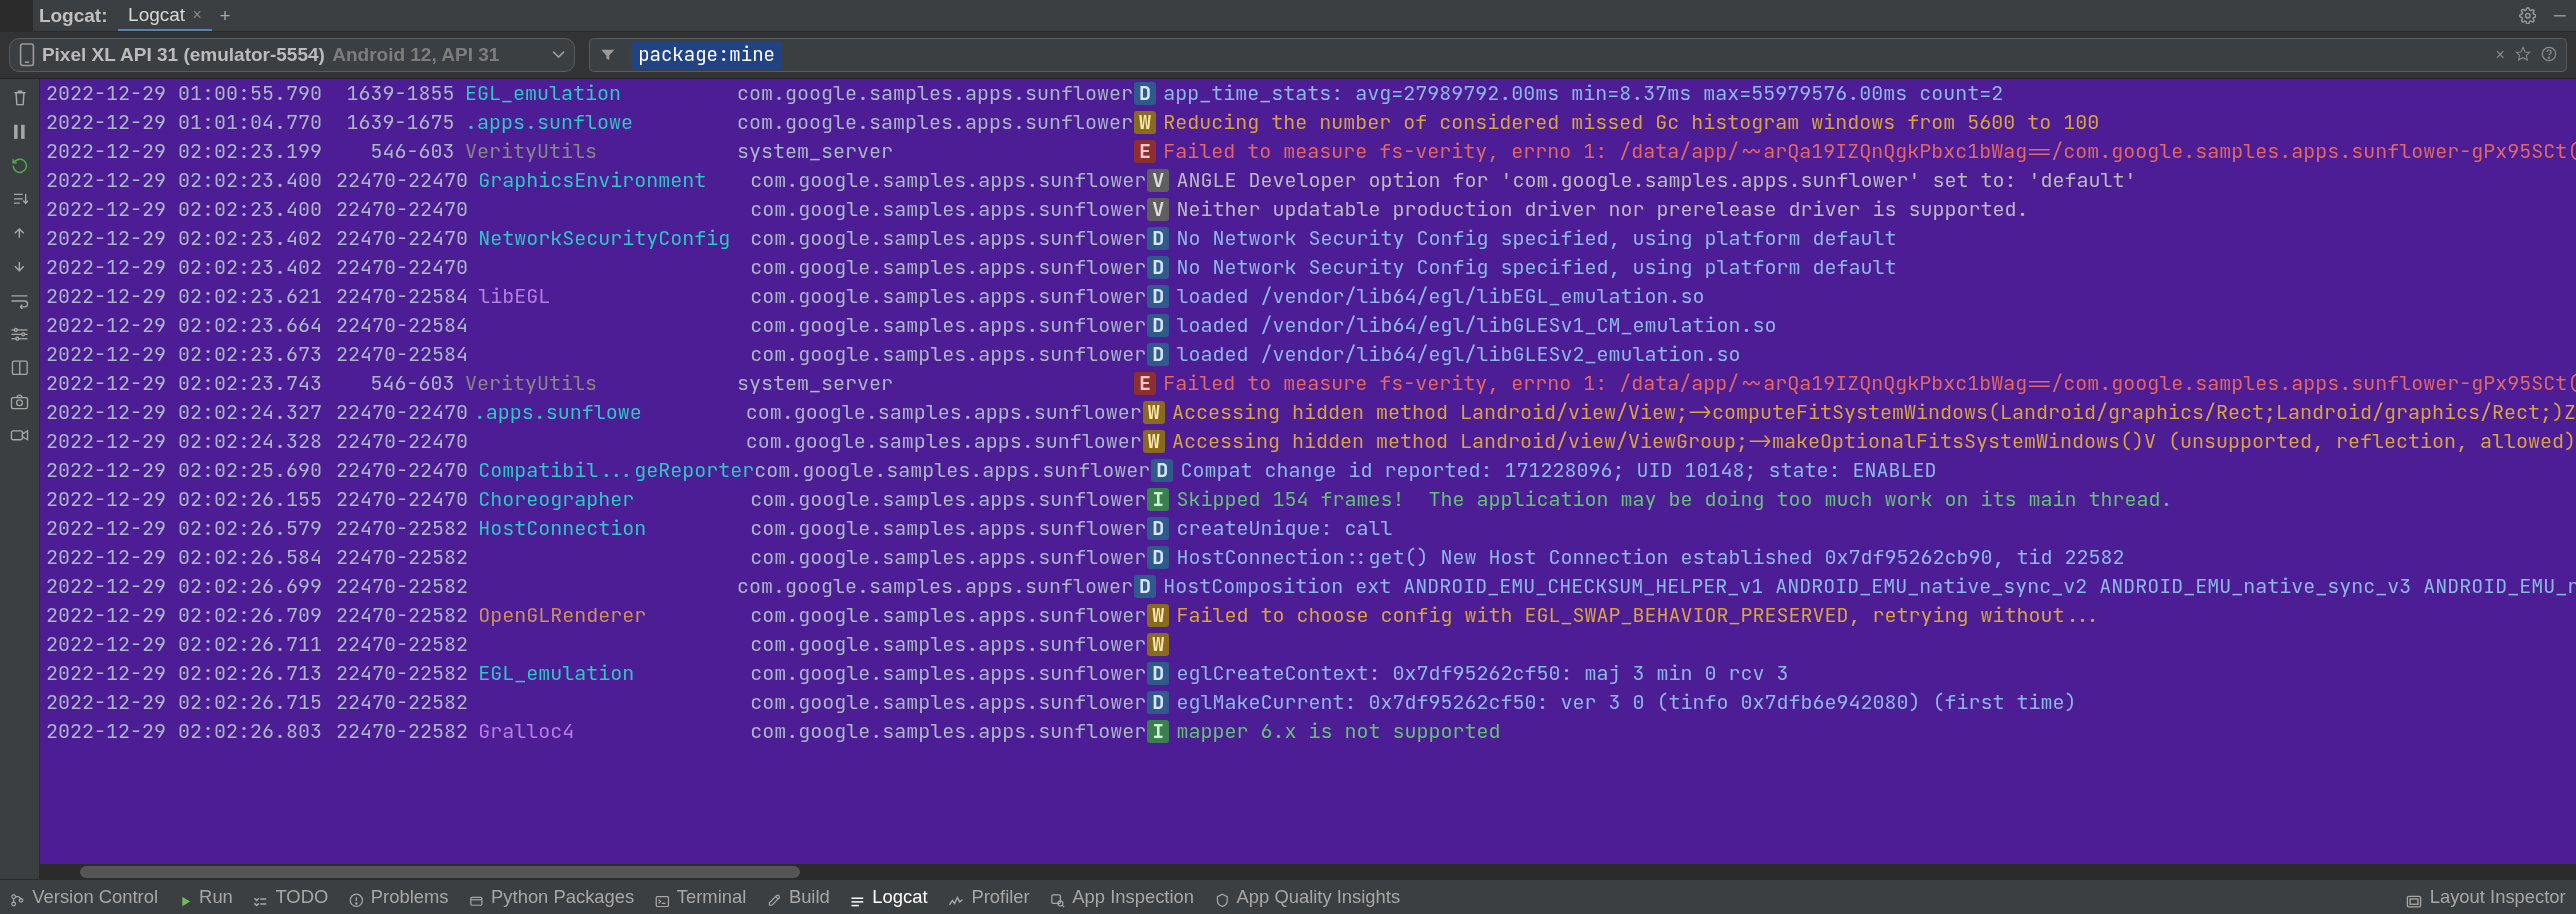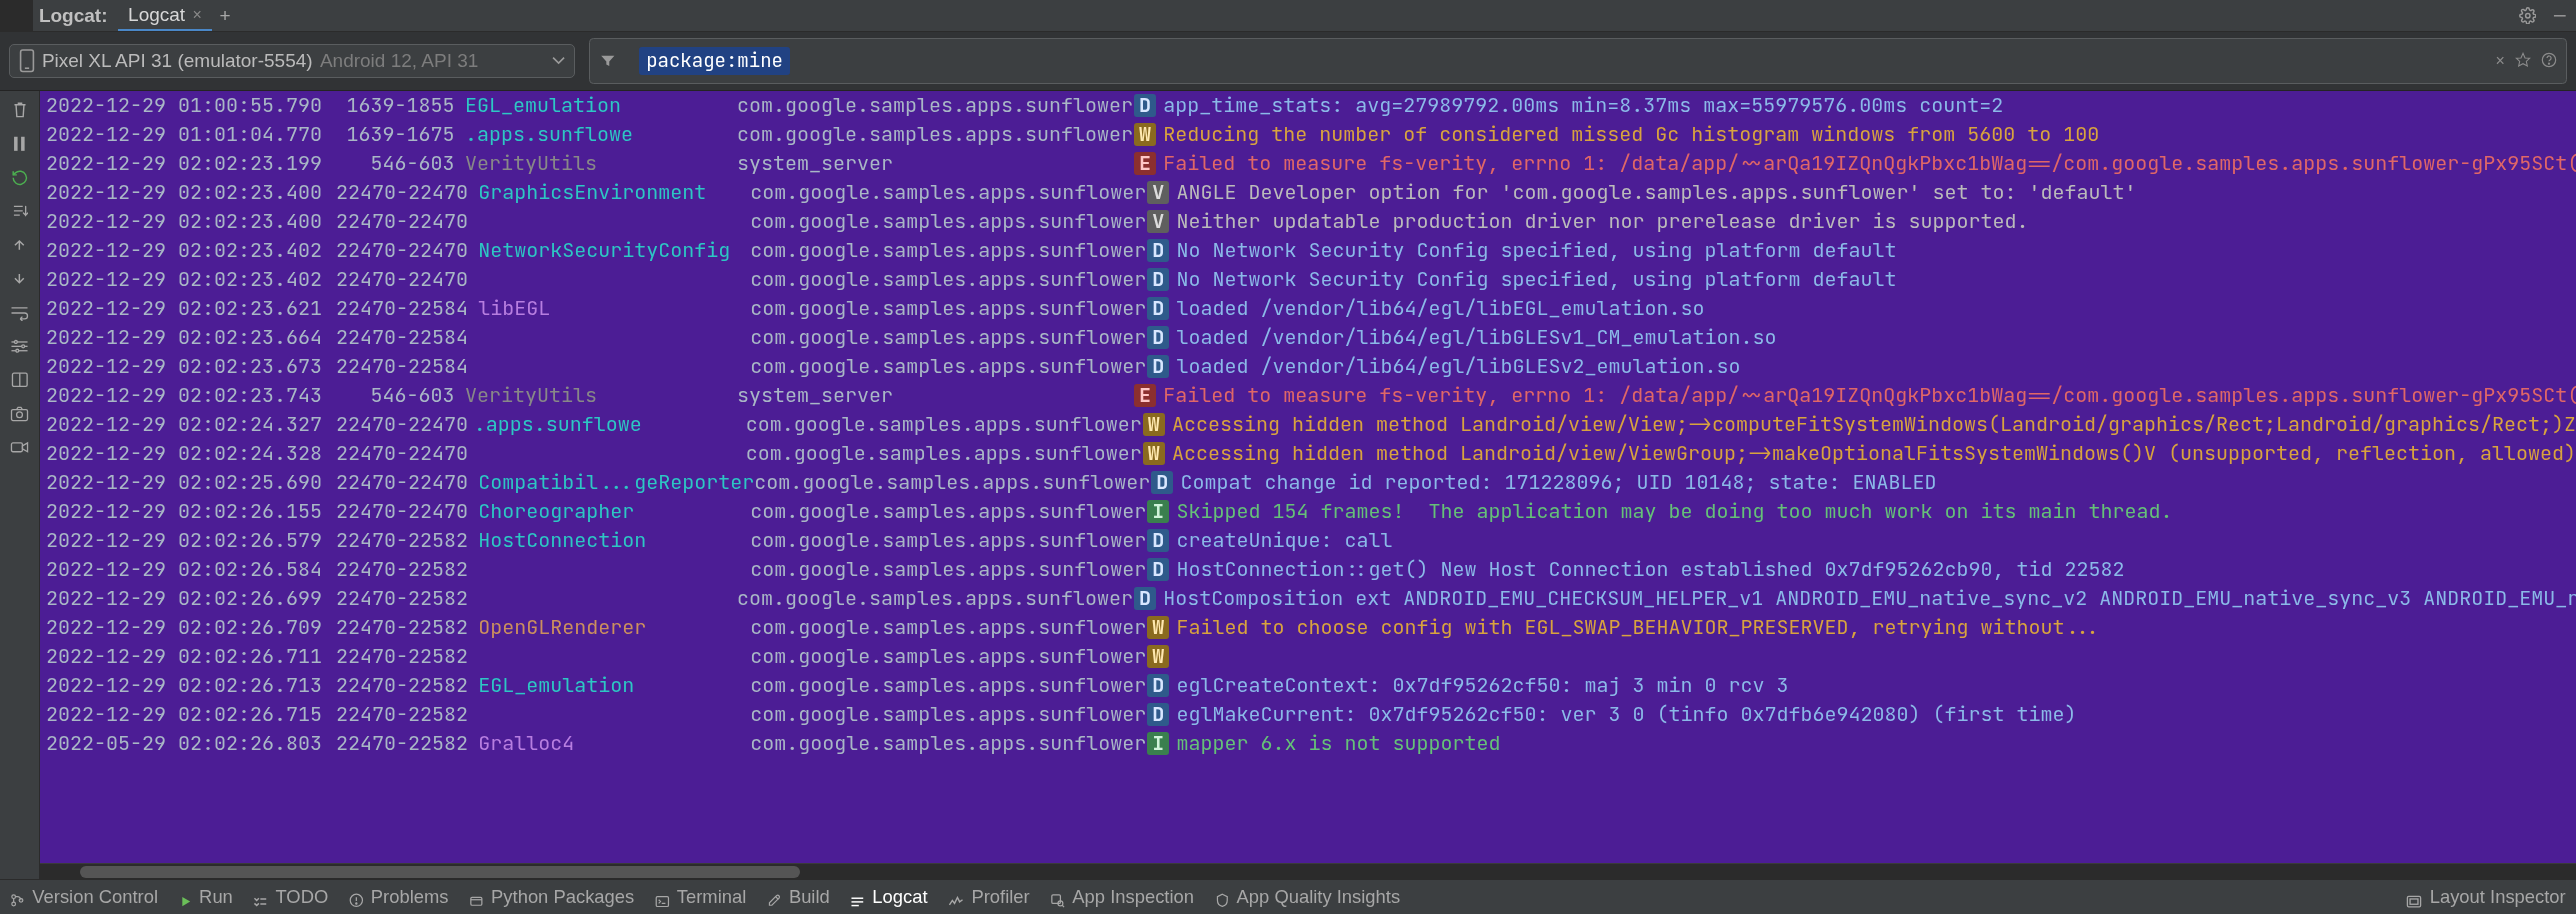--- a/index.html
+++ b/index.html
@@ -72,46 +72,47 @@
   display: flex;
   align-items: center;
   padding: 5.9px 8.8px;
   gap: 14.7px;
   background: #313335;
   border-bottom: 0.7px solid #242424;
 }
 .dev-select {
   background: #3c3f41;
   border: 0.7px solid #5a5d5f;
-  border-radius: 5px;
+  border-radius: 10px;
   padding: 2.9px 26.5px 2.9px 8.8px;
   height: 34px;
   display: flex;
   align-items: center;
   gap: 7.3px;
   position: relative;
   min-width: 566px;
+  font-weight: bold;
 }
 .dev-select .dim { color: #7d7d7d; }
 .dev-select .chev {
   position: absolute;
   right: 8.8px;
   top: 50%;
   transform: translateY(-50%);
 }
 .filter-box {
   flex: 1;
   display: flex;
   align-items: center;
-  height: 46px;
+  height: 34px;
   background: #3c3f41;
   border: 0.7px solid #5a5d5f;
   border-radius: 4.4px;
   padding: 0 8.8px;
-  gap: 22px;
+  gap: 14px;
 }
 .filter-box .chip {
   background: #214283;
   color: #ffffff;
   border-radius: 2.9px;
   padding: 1.5px 7.3px;
   font-family: "JetBrains Mono", Menlo, monospace;
 }
 .filter-box .trail {
   margin-left: auto;
@@ -369,21 +370,21 @@
           <div class="log-line"><span class="col-ts">2022-12-29 02:02:24.328</span><span class="col-pid">22470-22470</span><span class="col-tag tag-default"></span><span class="col-pkg">com.google.samples.apps.sunflower</span><span class="col-lvl lvl-W">W</span><span class="col-msg msg-W">Accessing hidden method Landroid/view/ViewGroup;-&gt;makeOptionalFitsSystemWindows()V (unsupported, reflection, allowed)</span></div>
           <div class="log-line"><span class="col-ts">2022-12-29 02:02:25.690</span><span class="col-pid">22470-22470</span><span class="col-tag tag-cyan">Compatibil...geReporter</span><span class="col-pkg">com.google.samples.apps.sunflower</span><span class="col-lvl lvl-D">D</span><span class="col-msg msg-D">Compat change id reported: 171228096; UID 10148; state: ENABLED</span></div>
           <div class="log-line"><span class="col-ts">2022-12-29 02:02:26.155</span><span class="col-pid">22470-22470</span><span class="col-tag tag-cyan">Choreographer</span><span class="col-pkg">com.google.samples.apps.sunflower</span><span class="col-lvl lvl-I">I</span><span class="col-msg msg-I">Skipped 154 frames!  The application may be doing too much work on its main thread.</span></div>
           <div class="log-line"><span class="col-ts">2022-12-29 02:02:26.579</span><span class="col-pid">22470-22582</span><span class="col-tag tag-cyan">HostConnection</span><span class="col-pkg">com.google.samples.apps.sunflower</span><span class="col-lvl lvl-D">D</span><span class="col-msg msg-D">createUnique: call</span></div>
           <div class="log-line"><span class="col-ts">2022-12-29 02:02:26.584</span><span class="col-pid">22470-22582</span><span class="col-tag tag-default"></span><span class="col-pkg">com.google.samples.apps.sunflower</span><span class="col-lvl lvl-D">D</span><span class="col-msg msg-D">HostConnection::get() New Host Connection established 0x7df95262cb90, tid 22582</span></div>
           <div class="log-line"><span class="col-ts">2022-12-29 02:02:26.699</span><span class="col-pid">22470-22582</span><span class="col-tag tag-default"></span><span class="col-pkg">com.google.samples.apps.sunflower</span><span class="col-lvl lvl-D">D</span><span class="col-msg msg-D">HostComposition ext ANDROID_EMU_CHECKSUM_HELPER_v1 ANDROID_EMU_native_sync_v2 ANDROID_EMU_native_sync_v3 ANDROID_EMU_r</span></div>
           <div class="log-line"><span class="col-ts">2022-12-29 02:02:26.709</span><span class="col-pid">22470-22582</span><span class="col-tag tag-orange">OpenGLRenderer</span><span class="col-pkg">com.google.samples.apps.sunflower</span><span class="col-lvl lvl-W">W</span><span class="col-msg msg-W">Failed to choose config with EGL_SWAP_BEHAVIOR_PRESERVED, retrying without...</span></div>
           <div class="log-line"><span class="col-ts">2022-12-29 02:02:26.711</span><span class="col-pid">22470-22582</span><span class="col-tag tag-default"></span><span class="col-pkg">com.google.samples.apps.sunflower</span><span class="col-lvl lvl-W">W</span></div>
           <div class="log-line"><span class="col-ts">2022-12-29 02:02:26.713</span><span class="col-pid">22470-22582</span><span class="col-tag tag-cyan">EGL_emulation</span><span class="col-pkg">com.google.samples.apps.sunflower</span><span class="col-lvl lvl-D">D</span><span class="col-msg msg-D">eglCreateContext: 0x7df95262cf50: maj 3 min 0 rcv 3</span></div>
           <div class="log-line"><span class="col-ts">2022-12-29 02:02:26.715</span><span class="col-pid">22470-22582</span><span class="col-tag tag-default"></span><span class="col-pkg">com.google.samples.apps.sunflower</span><span class="col-lvl lvl-D">D</span><span class="col-msg msg-D">eglMakeCurrent: 0x7df95262cf50: ver 3 0 (tinfo 0x7dfb6e942080) (first time)</span></div>
-          <div class="log-line"><span class="col-ts">2022-05-29 02:02:26.803</span><span class="col-pid">22470-22582</span><span class="col-tag tag-purple">Gralloc4</span><span class="col-pkg">com.google.samples.apps.sunflower</span><span class="col-lvl lvl-I">I</span><span class="col-msg msg-I">mapper 6.x is not supported</span></div>
+          <div class="log-line"><span class="col-ts">2022-12-29 02:02:26.803</span><span class="col-pid">22470-22582</span><span class="col-tag tag-purple">Gralloc4</span><span class="col-pkg">com.google.samples.apps.sunflower</span><span class="col-lvl lvl-I">I</span><span class="col-msg msg-I">mapper 6.x is not supported</span></div>
         </div>
       <div class="hscrollbar">
         <div class="thumb"></div>
       </div>
     </div>
   </div>
 
   <div class="footer">
     <div class="item">
       <svg width="14.7" height="14.7" viewBox="0 0 24 24" fill="none" stroke="#a7a7a7" stroke-width="2">

